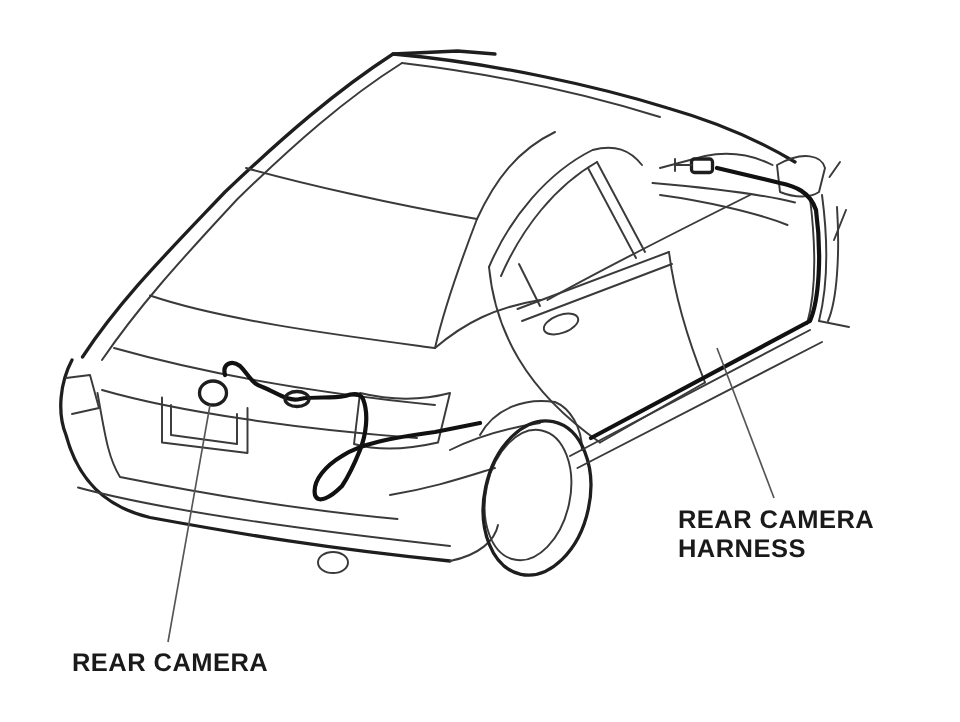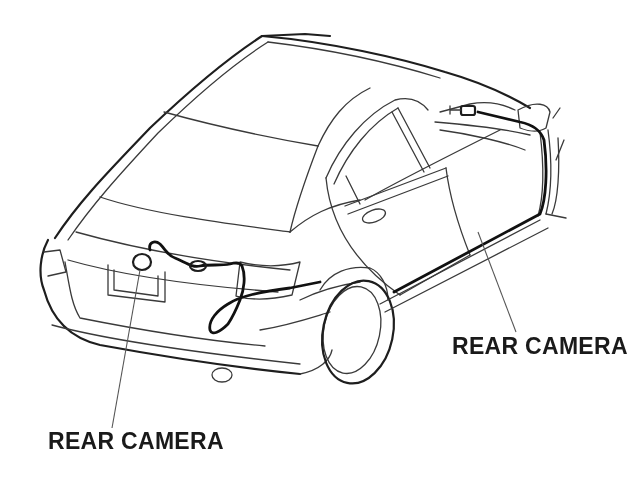--- a/index.html
+++ b/index.html
@@ -6,21 +6,21 @@
   body { width: 640px; height: 481px; position: relative; overflow: hidden; }
   #diagram { position: absolute; left: 0; top: 0; width: 640px; height: 481px; }
   .ln { fill: none; stroke: #3a3a3a; stroke-width: 1.3; stroke-linecap: round; stroke-linejoin: round; }
   .ln-thick { fill: none; stroke: #1e1e1e; stroke-width: 2.2; stroke-linecap: round; stroke-linejoin: round; }
   .harness { fill: none; stroke: #111111; stroke-width: 2.8; stroke-linecap: round; stroke-linejoin: round; }
   .leader { fill: none; stroke: #555555; stroke-width: 1.1; }
   .label {
     position: absolute;
     font-family: "Liberation Sans", sans-serif;
     font-weight: bold;
-    font-size: 23px;
+    font-size: 17px;
     line-height: 19px;
     color: #1a1a1a;
     letter-spacing: 0.3px;
     white-space: nowrap;
   }
   #label-rear-camera { left: 48px; top: 432px; }
   #label-harness { left: 452px; top: 337px; }
 </style>
 </head>
 <body>
@@ -113,13 +113,14 @@
 
   <g>
     <path class="leader" d="M140 270 L112 428"></path>
     <path class="leader" d="M478 232 L516 332"></path>
   </g>
 </svg>
 
 <div class="label" id="label-rear-camera">REAR CAMERA</div>
 <div class="label" id="label-harness">
   <div>REAR CAMERA</div>
+  <div>HARNESS</div>
 </div>
 
 </body></html>

